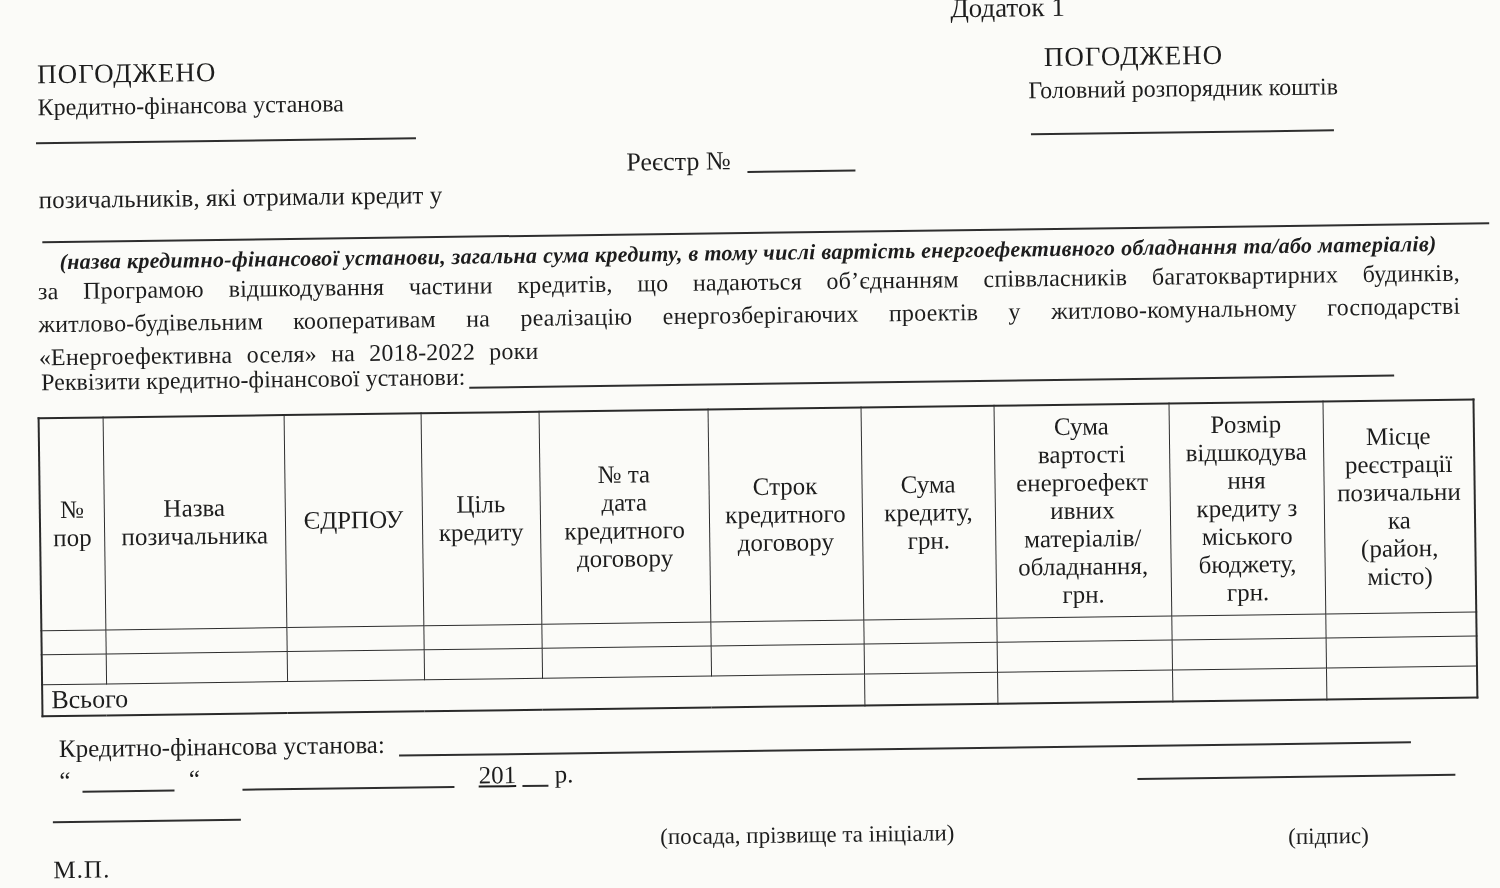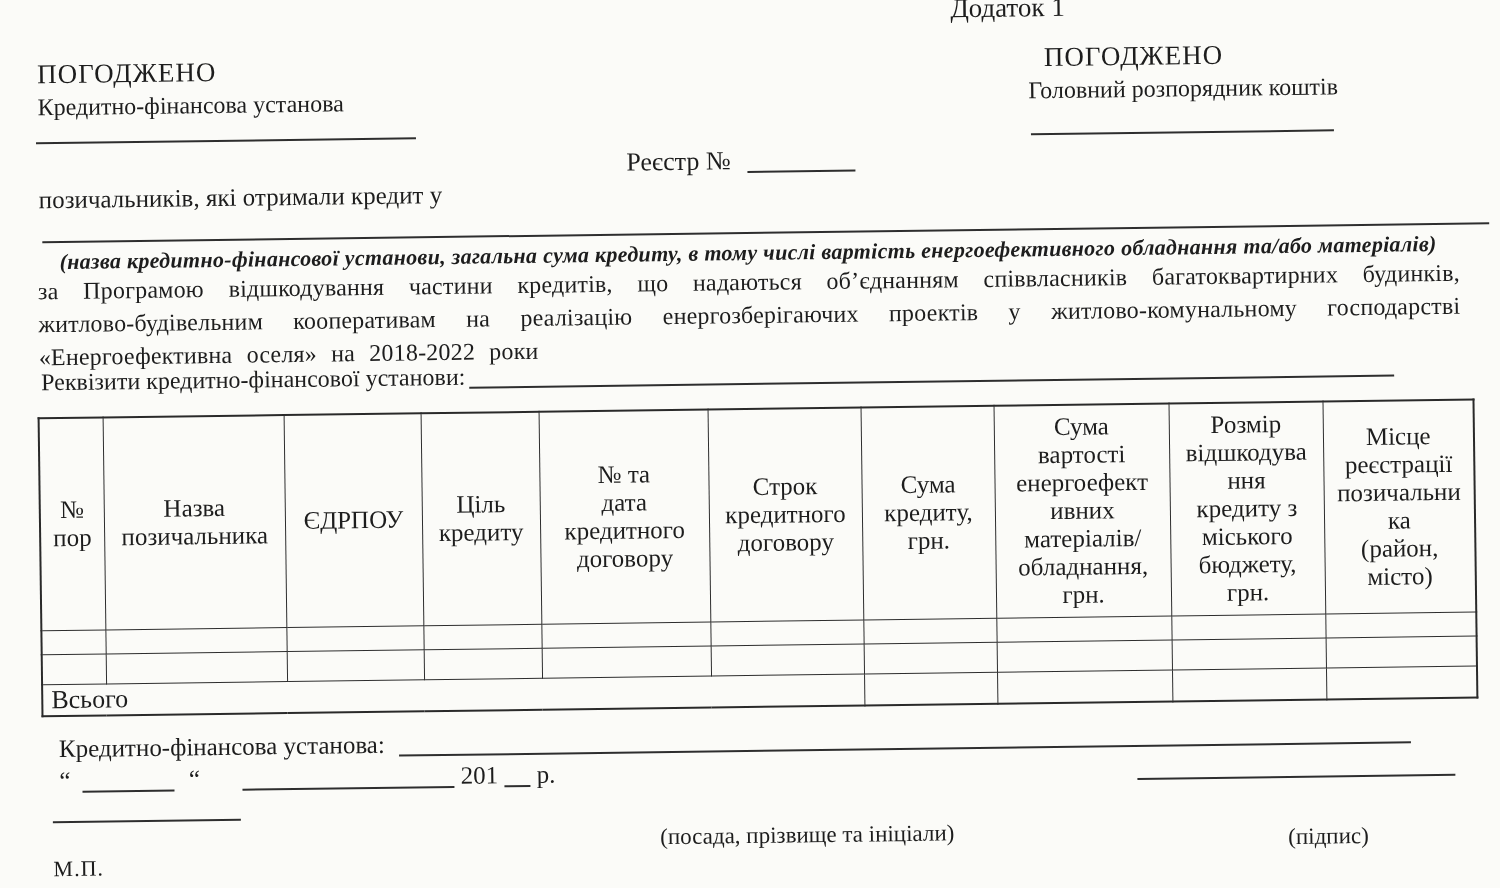--- a/index.html
+++ b/index.html
@@ -52,21 +52,21 @@
   .btable tr.hdr{height:212px;}
   .btable tr.r1{height:24px;}
   .btable tr.r2{height:30px;}
   .btable tr.total{height:28px;}
   .btable td.total-cell{font-size:26px;text-align:left;padding-left:8px;}
 
   .inst{left:55px;top:726px;font-size:25px;white-space:nowrap;}
   .datequote{left:55px;top:758px;font-size:25px;white-space:nowrap;}
   .posada{left:655px;top:823px;font-size:23px;}
   .pidpys{left:1283px;top:831px;font-size:23px;}
-  .mp{left:48px;top:847px;font-size:22px;letter-spacing:1px;}
+  .mp{left:48px;top:847px;font-size:25px;letter-spacing:1px;}
 </style>
 </head>
 <body>
 
 <div class="sheet">
 
   <div class="abs appendix">Додаток 1</div>
 
   <div class="abs approved-left">
     <div class="approved-title">ПОГОДЖЕНО</div>
@@ -189,21 +189,21 @@
   <div class="abs inst">
     <span>Кредитно-фінансова установа:</span>
     <span class="iline" style="width:1012px;margin-left:8px;"></span>
   </div>
 
   <div class="abs datequote">
     <span>“</span>
     <span class="iline" style="width:92px;margin-left:6px;"></span>
     <span style="margin-left:8px;">“</span>
     <span class="iline" style="width:212px;margin-left:36px;"></span>
-    <span style="">201</span>
+    <span style="margin-left:18px;text-decoration:underline;">201</span>
     <span class="iline" style="width:26px;"></span>
     <span>р.</span>
   </div>
 
   <div class="uline" style="left:48px;top:812px;width:188px;"></div>
 
   <div class="abs posada">(посада, прізвище та ініціали)</div>
 
   <div class="uline" style="left:1133px;top:783px;width:318px;"></div>
   <div class="abs pidpys">(підпис)</div>

